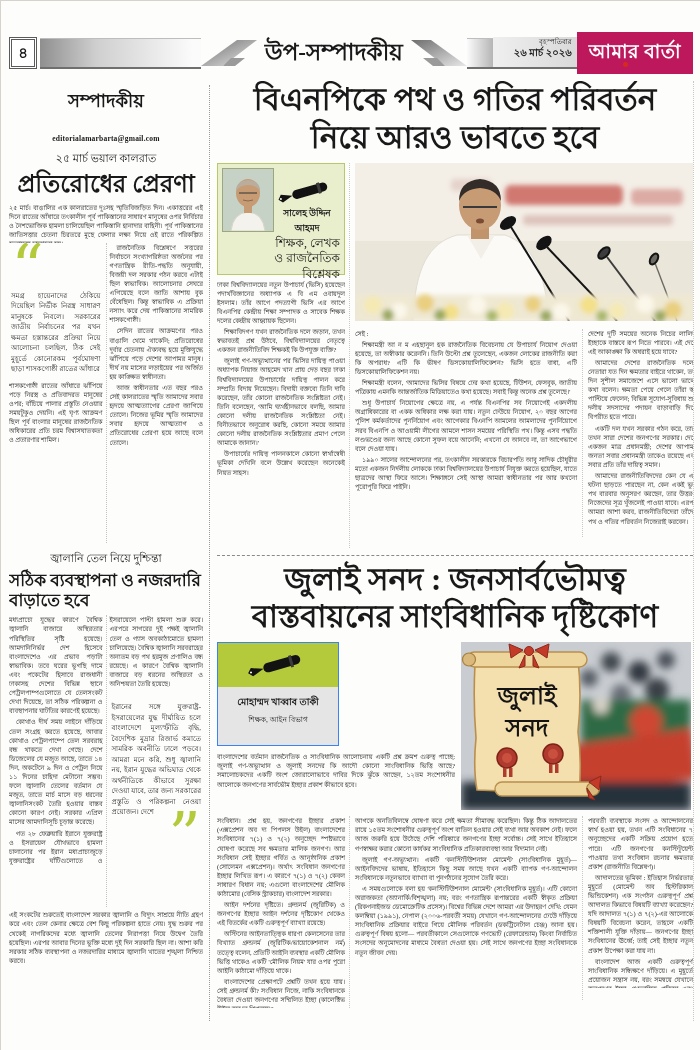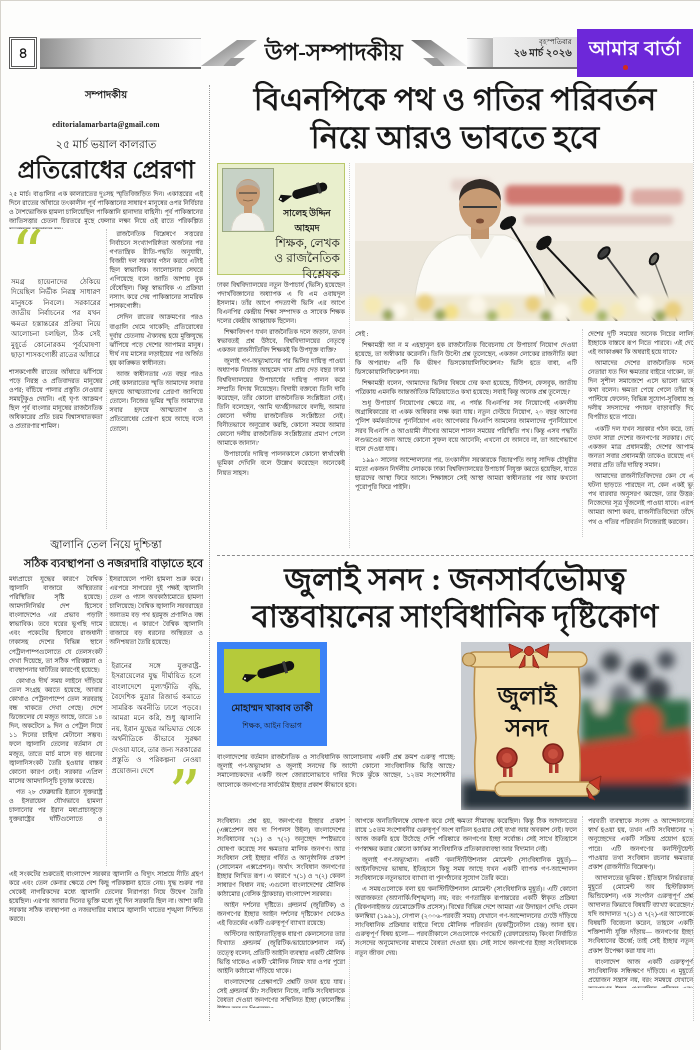--- a/index.html
+++ b/index.html
@@ -12,31 +12,31 @@
   .gradbar{height:28px;background:linear-gradient(90deg,#8f8f8f 0%,#cfcfcf 35%,#fbfbfb 95%);
            border-bottom:2px solid #6f6f6f;border-top:1px solid #bdbdbd;}
   .gb-l{flex:1 1 auto;}
   .gb-r{flex:0 0 26px;background:linear-gradient(90deg,#fbfbfb,#b5b5b5);}
   .section-title{flex:0 0 auto;font-size:23px;font-weight:bold;padding:0 8px;white-space:nowrap;}
   .ribbon{flex:0 0 auto;width:56px;height:30px;}
   .datebox{flex:0 0 auto;background:linear-gradient(90deg,#efefef,#d9d9d9);border-bottom:2px solid #6f6f6f;
            height:28px;padding:2px 5px 0 5px;text-align:right;line-height:1.1;}
   .weekday{font-size:7px;}
   .dateline{font-size:10px;font-weight:bold;margin-left:16px;}
-  .logo{flex:0 0 auto;position:relative;background:#6d28d9;color:#fff;font-weight:bold;font-size:19px;
-        padding:5px 12px 11px 12px;letter-spacing:.5px;}
+  .logo{flex:0 0 auto;position:relative;background:#be185d;color:#fff;font-weight:bold;font-size:19px;
+        padding:5px 12px 5px 12px;letter-spacing:.5px;}
   .logo .reddot{position:absolute;left:46px;bottom:7px;width:5px;height:5px;border-radius:50%;background:#d42b1e;}
   
   #leftrail{position:absolute;left:8px;top:84px;width:194px;height:936px;padding-right:6px;
             border-right:1px dotted #9a9a9a;overflow:hidden;}
-  .masthead{text-align:center;font-size:10px;font-weight:bold;margin:2px 0 1px;}
+  .masthead{text-align:center;font-size:18px;font-weight:bold;margin:2px 0 1px;}
   .rail-email{text-align:center;font-size:7.5px;font-weight:bold;letter-spacing:.2px;margin-top:16px;}
   .rail-kicker{text-align:center;font-size:11px;margin-top:7px;}
   .rail-head1{text-align:center;font-size:24px;font-weight:bold;line-height:1.15;margin:2px 0 4px;}
-  .rail-head2{text-align:right;font-size:11px;font-weight:bold;line-height:1.2;margin:2px 0 4px;}
+  .rail-head2{text-align:left;font-size:17px;font-weight:bold;line-height:1.2;margin:2px 0 4px;}
   .railbody{font-size:6.4px;line-height:1.42;text-align:justify;overflow:hidden;}
   .lead1{height:40px;}
   .cols1{height:300px;column-count:2;column-gap:7px;column-rule:1px dotted #c2c2c2;}
   .cols2{height:292px;column-count:2;column-gap:7px;column-rule:1px dotted #c2c2c2;}
   .railwide{height:66px;margin-top:3px;}
   .bp{margin:0 0 2px;text-indent:7px;}
   .bp:first-child{text-indent:0;}
   .pullq{break-inside:avoid;padding:4px 2px 2px 2px;margin:4px 0;}
   .qmark{display:block;color:#b5ca3a;font-family:"DejaVu Serif",serif;font-size:64px;line-height:.55;height:34px;}
   .qmark.close{text-align:right;height:40px;}
@@ -57,21 +57,21 @@
   .colA-text{height:268px;margin-top:5px;}
   .rightblock{flex:1;}
   .photo-fig{width:342px;height:158px;}
   .a1cols{display:flex;margin-top:4px;}
   .colB{width:222px;flex:0 0 222px;height:208px;padding-right:5px;border-right:1px dotted #c8c8c8;}
   .colC{flex:1;height:208px;padding-left:5px;}
   .dashsep{border-top:1px dashed #8a8a8a;margin:7px 0 5px;}
   
   .a2rowA{display:flex;margin-top:2px;}
   .leftblock{width:238px;flex:0 0 238px;}
-  .author-card2{width:110px;height:104px;border:7px solid #3b82f6;background:#3b82f6;box-sizing:border-box;}
+  .author-card2{width:122px;height:104px;border:1px solid #3b82f6;background:#e5e5e5;box-sizing:border-box;}
   .ac2-band{height:44px;background:#b5ca3a;display:flex;align-items:center;justify-content:center;}
   .ac2-name{font-size:9.5px;font-weight:bold;text-align:center;margin-top:8px;}
   .ac2-role{font-size:7.5px;text-align:center;margin-top:4px;}
   .a2intro{height:56px;margin-top:6px;}
   .scroll-fig{width:230px;height:168px;margin-left:6px;}
   .a2rowB{display:flex;margin-top:6px;}
   .col1b{width:128px;flex:0 0 128px;height:192px;padding-right:4px;border-right:1px dotted #c8c8c8;}
   .col2b{width:222px;flex:0 0 222px;height:184px;padding:0 5px;border-right:1px dotted #c8c8c8;}
   .col3b{flex:1;height:172px;padding-left:5px;}
 </style>

